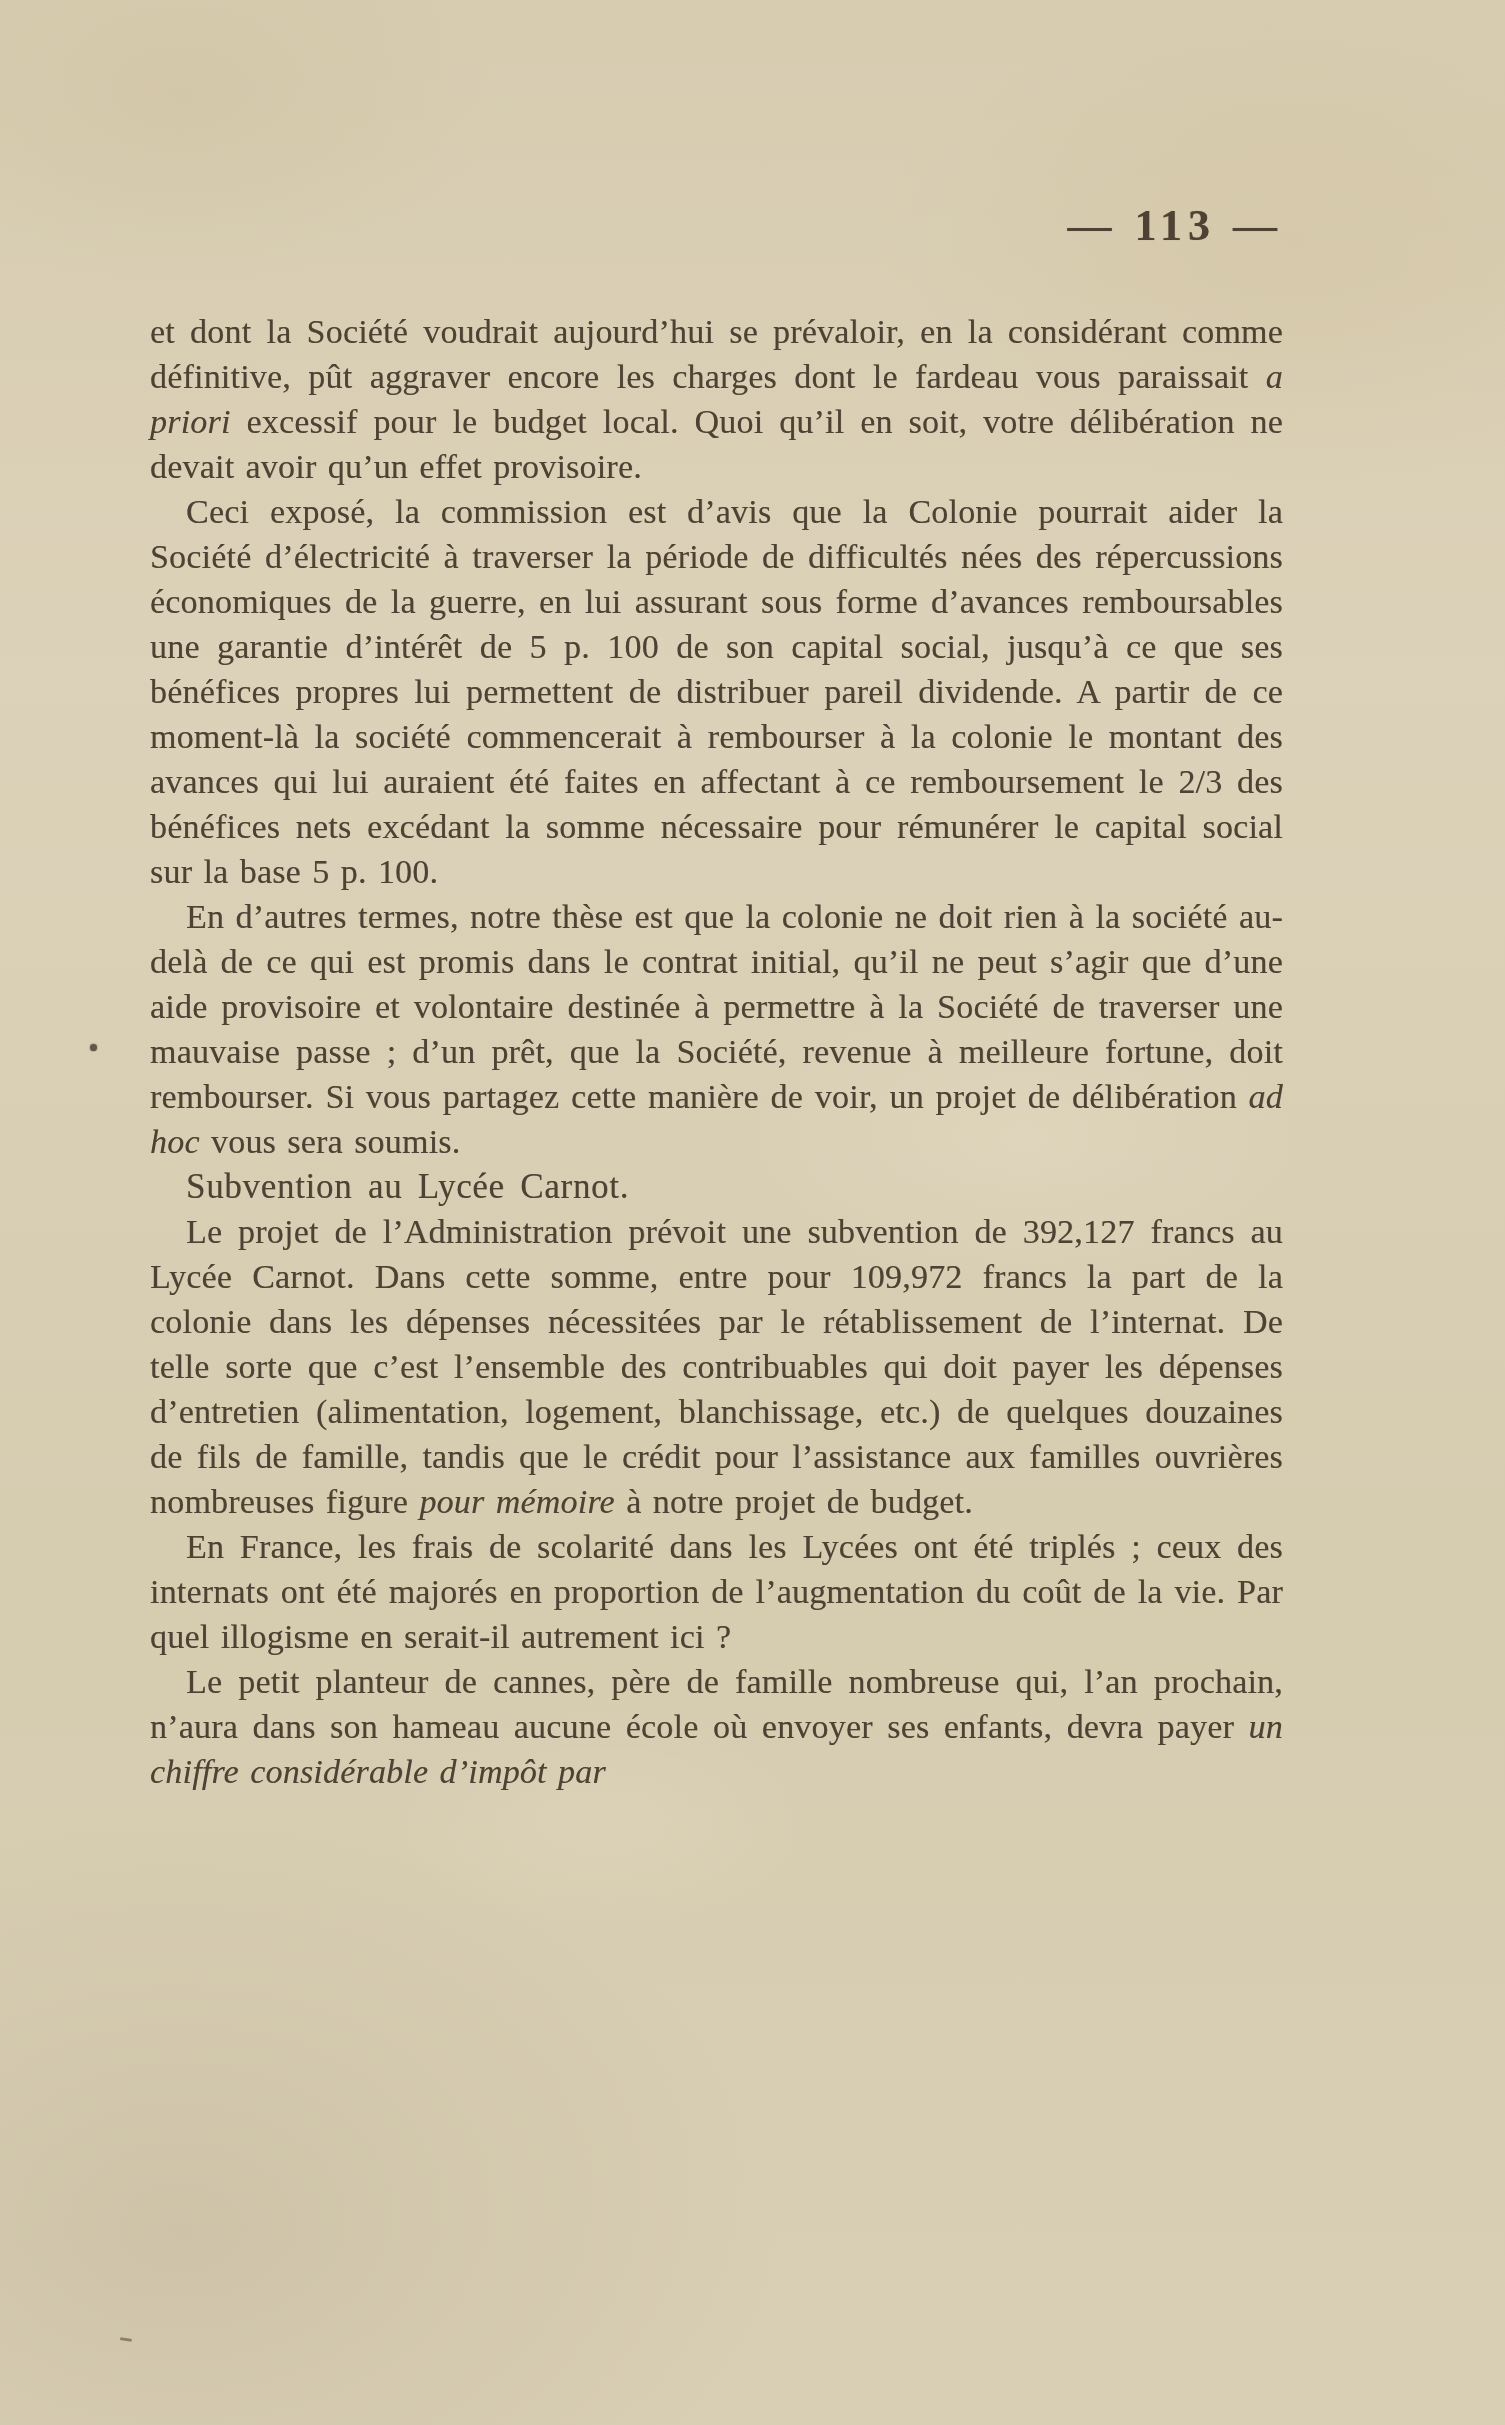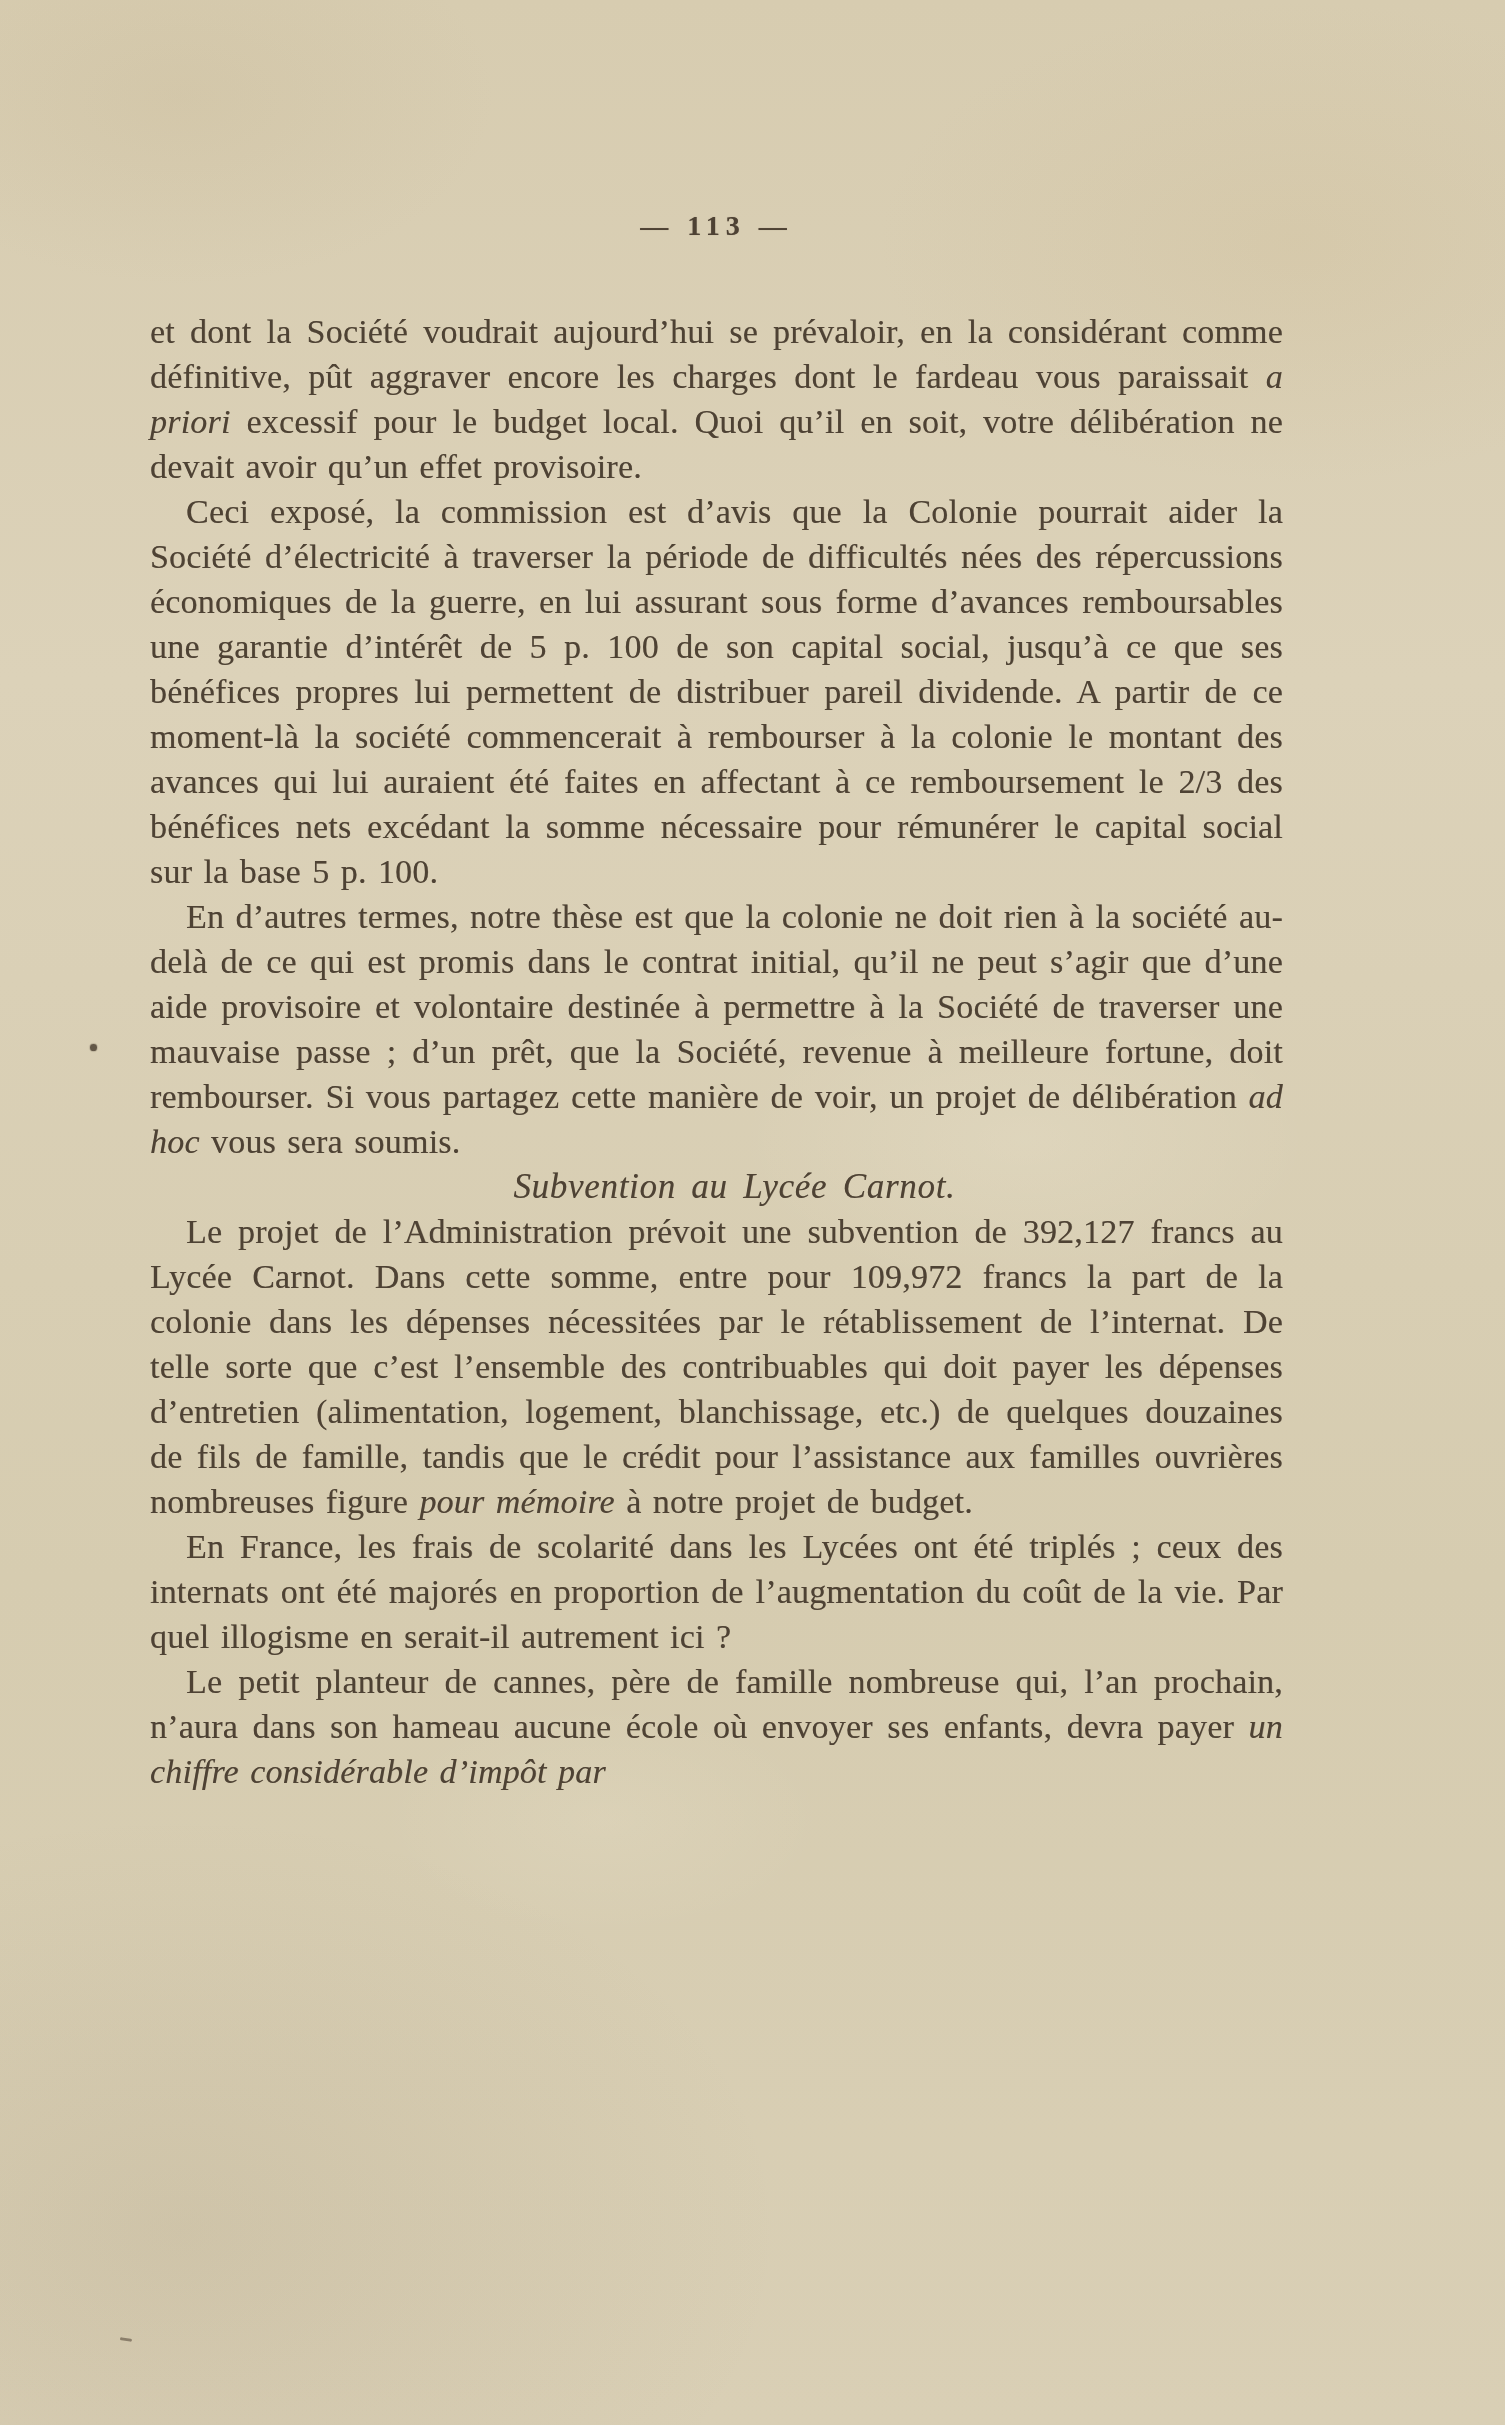--- a/index.html
+++ b/index.html
@@ -21,46 +21,44 @@
       radial-gradient(ellipse 673px 389px at 86% 10%, rgba(203,182,140,.22), transparent 62%),
       radial-gradient(ellipse 524px 314px at 12% 4%, rgba(190,172,135,.18), transparent 60%),
       radial-gradient(ellipse 972px 673px at 12% 92%, rgba(121,101,70,.10), transparent 62%),
       radial-gradient(ellipse 479px 254px at 68% 47%, rgba(255,250,234,.14), transparent 60%),
       radial-gradient(ellipse 374px 194px at 40% 75%, rgba(255,250,234,.10), transparent 60%),
       linear-gradient(180deg, #d7ccb0 0%, #dcd2b9 28%, #d6ccb0 65%, #d9cfb5 100%);
   }
   .page-number{
     position:absolute;
     top:206px;left:150px;width:1133px;
-    text-align:center;
+    text-align:right;
     font-family:"Liberation Serif","DejaVu Serif",serif;
     font-weight:700;
-    font-size:28px;line-height:39px;
+    font-size:44px;line-height:39px;
     letter-spacing:6px;
     color:var(--ink);
     text-shadow:0 0 0.7px rgba(78,66,52,.55);
   }
   .content{
     position:absolute;
     top:263px;left:150px;width:1133px;
     font-family:"Liberation Serif","DejaVu Serif",serif;
     font-size:34px;line-height:45px;
     color:var(--ink);
     text-align:justify;
     letter-spacing:0.2px;
     word-spacing:2.6px;
     text-shadow:0.3px 0.3px 0.6px rgba(78,66,52,.45);
   }
   .content p{margin:0;text-indent:36px;}
   .content p.noindent{text-indent:0;margin-top:46px;}
   .it{font-style:italic;}
   .section-heading{
     margin:64px 0 76px 0;
-    text-align:center;
-    font-style:italic;
     font-size:35px;
     line-height:45px;
     text-indent:0;
     letter-spacing:0.7px;
     word-spacing:6px;
   }
   .ink-speck{
     position:absolute;
     left:90px;top:1044px;
     width:6.7px;height:6.7px;border-radius:50%;

